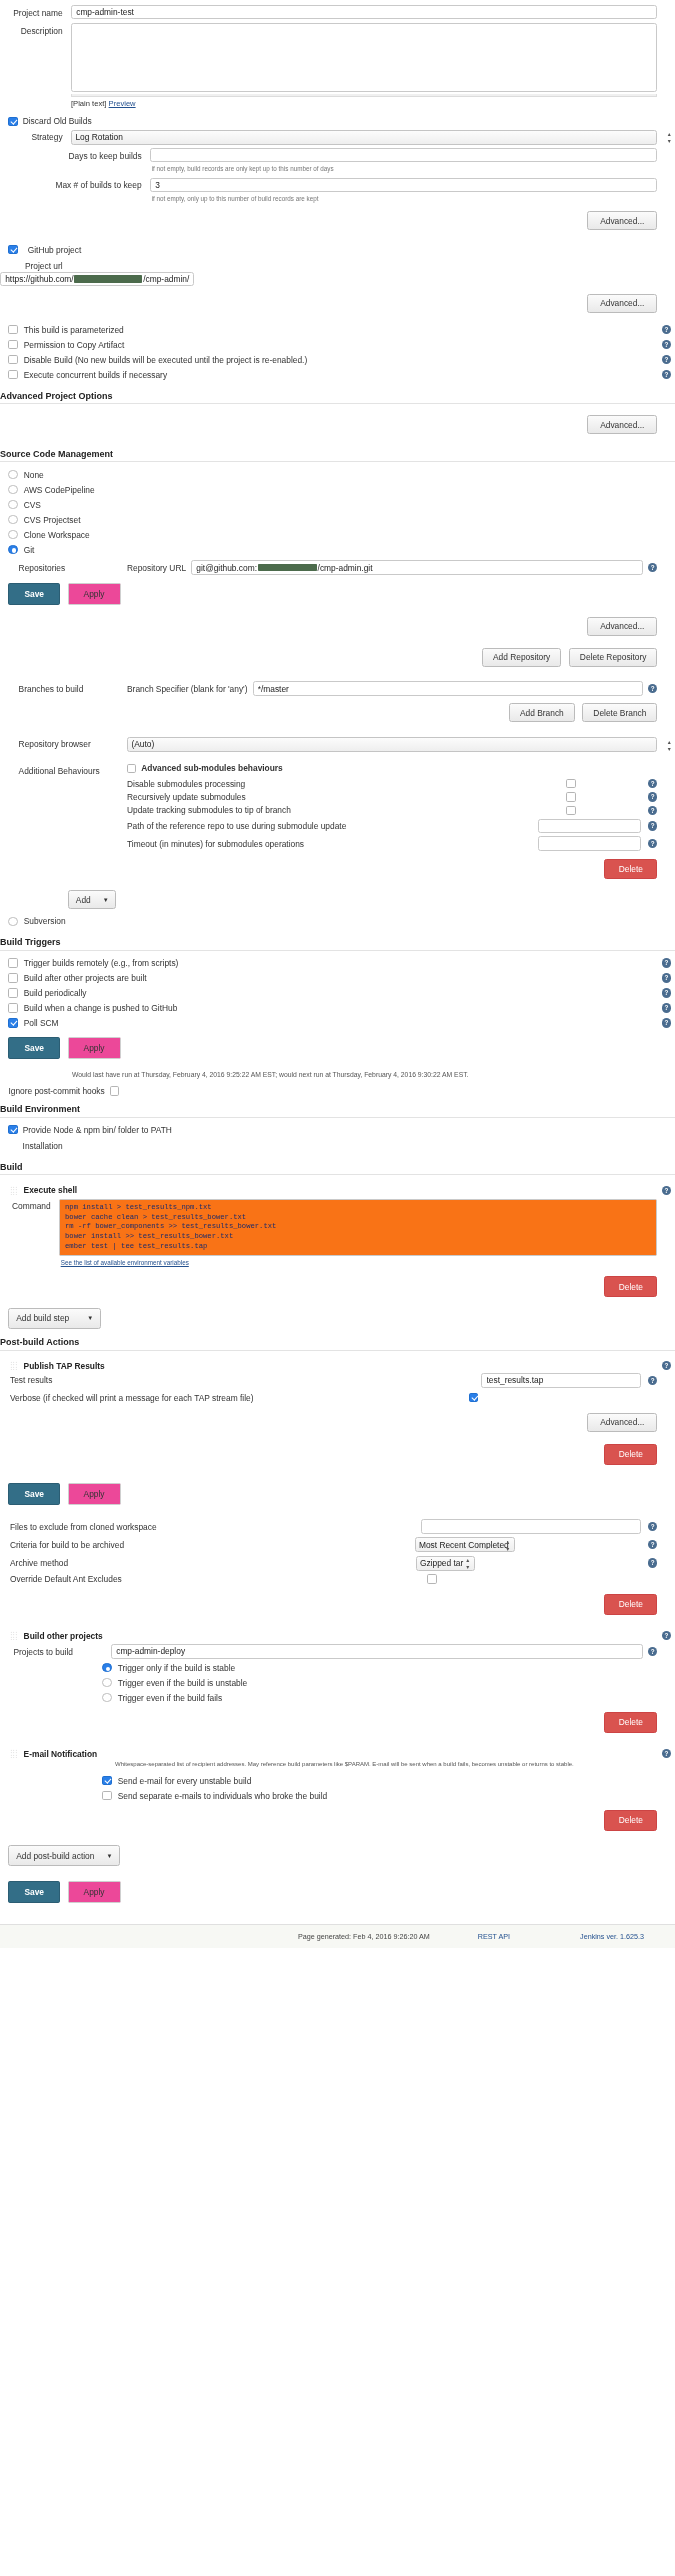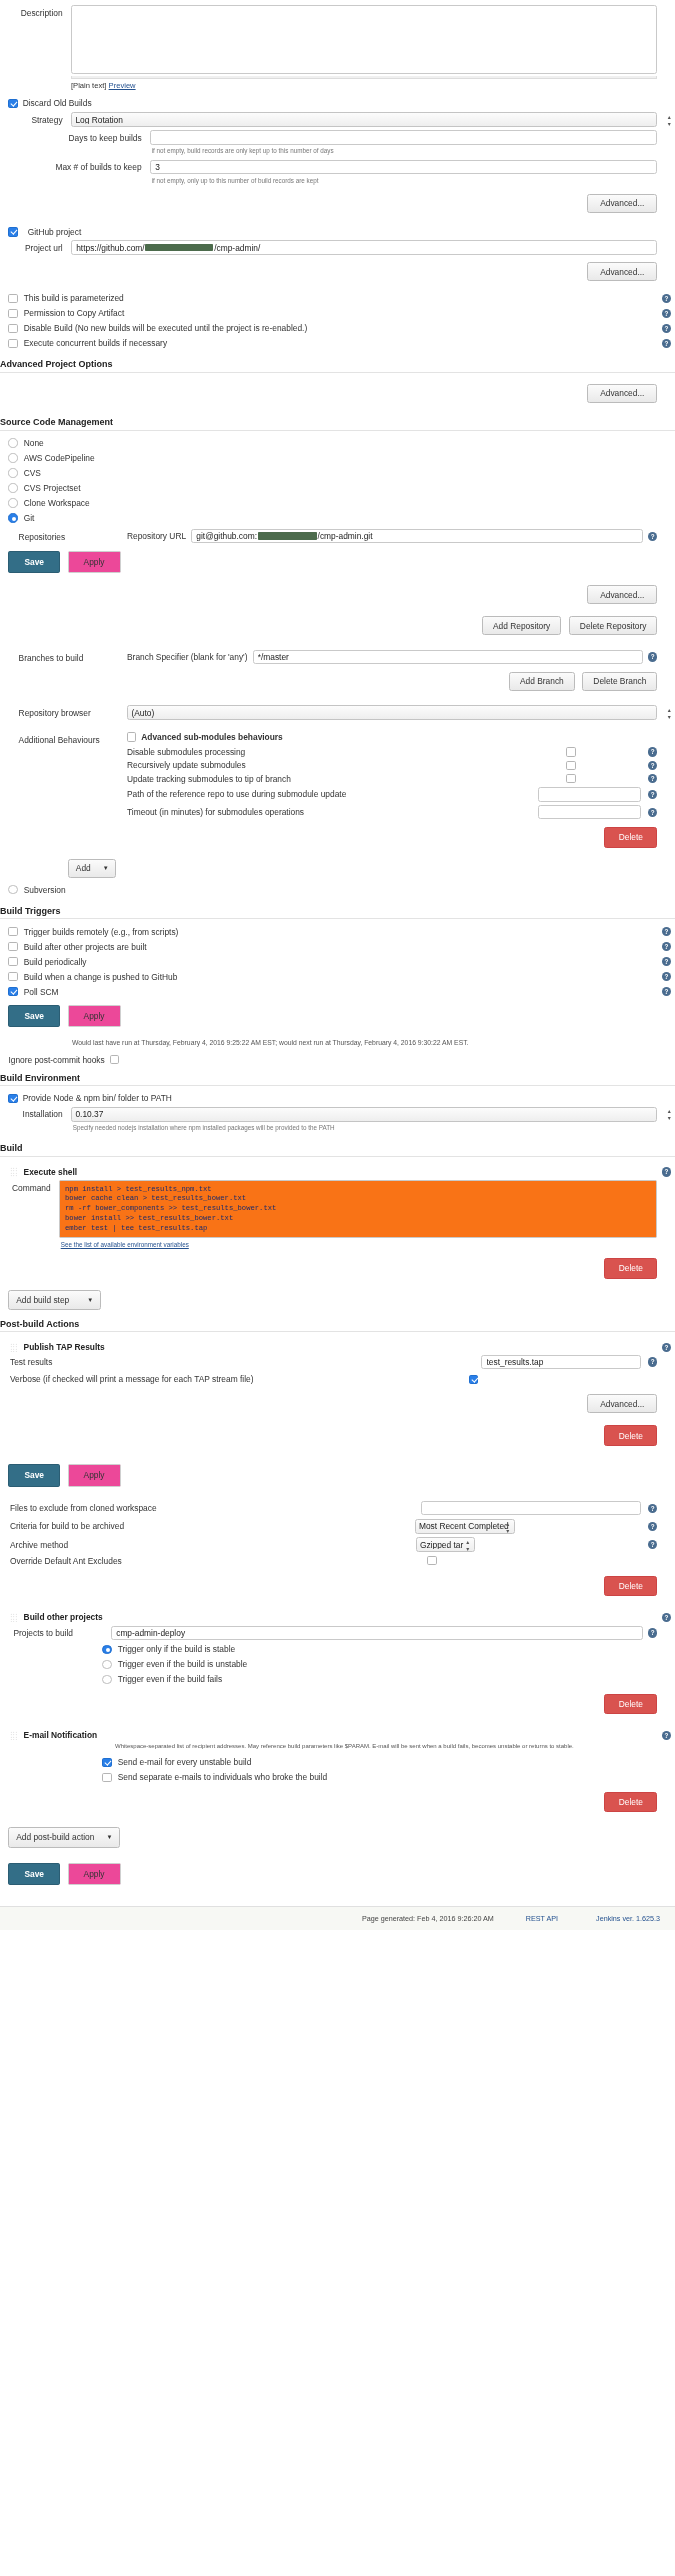--- a/index.html
+++ b/index.html
@@ -128,30 +128,36 @@
     overflow:hidden;
   }
 
   
   .inline { display:flex; align-items:center; gap:5px; }
   .smalltext { font-size:6.8px; color:#555; line-height:9.3px; }
   .footer {
     border-top:0.8px solid #e0e0e0; background:#f7f8f4; margin-top:15px;
     padding:6.8px 10px; text-align:right; font-size:7.2px; color:#444;
   }
-  .footer a { color:#24518f; text-decoration:none; margin:0 6px;padding-left:24px; }
+  .footer a { color:#24518f; text-decoration:none; margin:0 22px;padding-left:24px; }
   .plainlink { color:#24518f; }
   .kv { display:flex; align-items:center; gap:6.8px; padding:1.7px 0; }
   .grey-scroll { height:3.4px; background:#f0f0f0; border:0.8px solid #dcdcdc; border-top:none; }
 </style>
 </head>
 <body>
 
 <div class="page">
 
+  <div class="row">
+    <div class="lbl">Project name</div>
+    <div class="field" style="padding-right:18.6px;">
+      <input type="text" value="cmp-admin-test" style="">
+    </div>
+  </div>
 
   <div class="row">
     <div class="lbl">Description</div>
     <div class="field" style="padding-right:18.6px;">
       <textarea rows="6" style=""></textarea>
       <div class="grey-scroll"></div>
       <div style="padding-top:1.7px;font-size:7.6px;">
         <span>[Plain text]</span>
         <span class="plainlink" style="text-decoration:underline;">Preview</span>
       </div>
@@ -191,21 +197,21 @@
   <div class="btnrow right" style="padding-right:18.6px;">
     <button class="btn adv">Advanced...</button>
   </div>
 
   <div style="padding:8.4px 0 0 8.4px;position:relative;" class="inline">
     <span class="cb on"></span>
     <span class="txt" style="font-size:8.4px;"></span>
     <span class="txt" style="font-size:8.4px;">GitHub project</span>
   </div>
 
-  <div class="row" style="padding-top:3.4px;">
+  <div class="row" style="padding-top:3.4px;flex-direction:column;">
     <div class="lbl">Project url</div>
     <div class="field" style="padding-right:18.6px;">
       <div class="textish" style="display:flex;align-items:center;gap:0.8px;">
         <span>https://github.com/</span>
         <span class="redact" style="width:68px;"></span>
         <span>/cmp-admin/</span>
       </div>
     </div>
   </div>
 
@@ -417,26 +423,20 @@
 
   <div class="sect sect-rule">Build Environment</div>
 
   <div class="inline" style="padding:1.7px 0 0 8.4px;">
     <span class="cb on"></span>
     <span style="font-size:8.4px;">Provide Node &amp; npm bin/ folder to PATH</span>
   </div>
 
   <div class="row" style="padding-top:3.4px;">
     <div class="lbl">Installation</div>
-    <div class="field selectwrap" style="padding-right:18.6px;">
-      <select>
-        <option>0.10.37</option>
-      </select>
-      <div class="note">Specify needed nodejs installation where npm installed packages will be provided to the PATH</div>
-    </div>
   </div>
 
   <div class="sect sect-rule">Build</div>
 
   <div style="position:relative;padding:5px 18.6px 0 10px;">
     <div class="blktitle">
       <span class="dragdots"></span>
       <span>Execute shell</span>
       <span class="help" style="position:absolute;right:5px;">?</span>
     </div>

